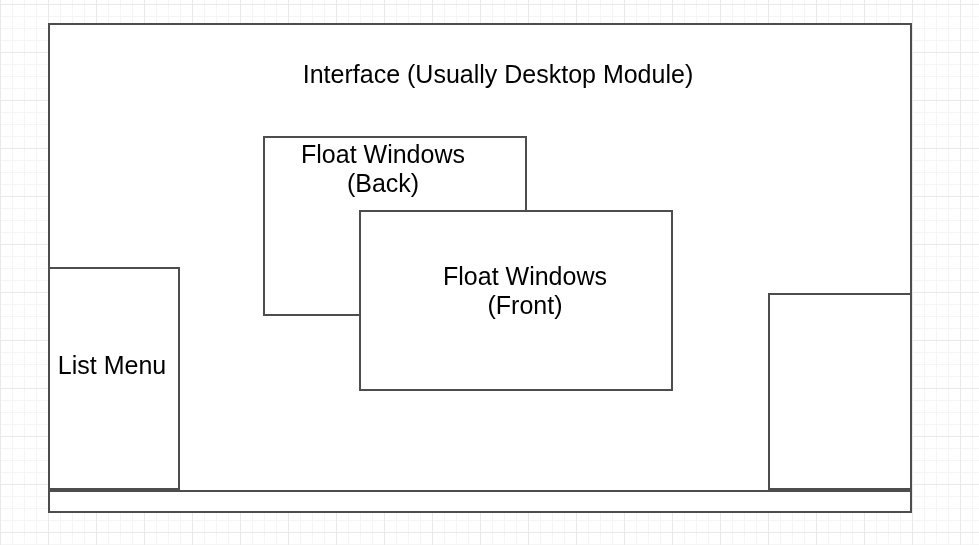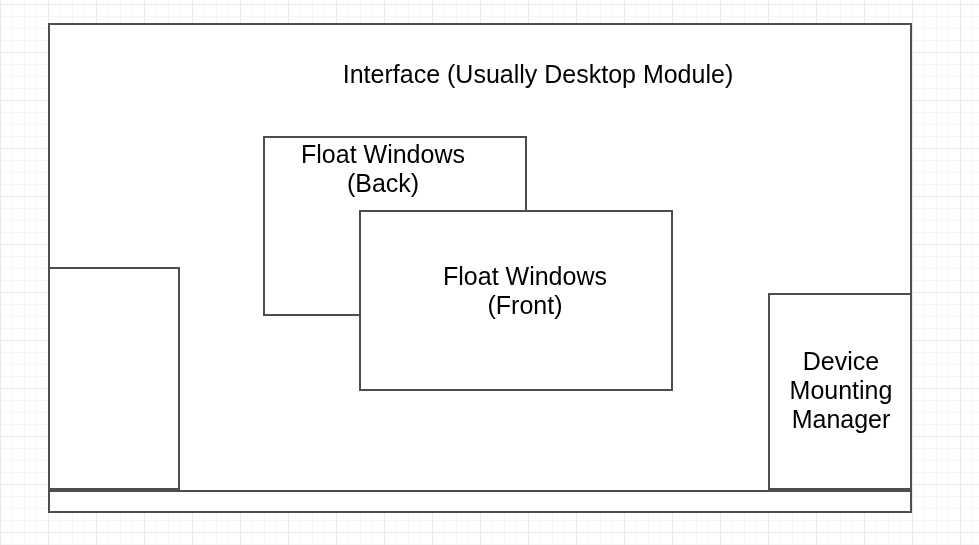--- a/index.html
+++ b/index.html
@@ -42,21 +42,21 @@
   .label{
     position:absolute;
     transform:translateX(-50%);
     color:var(--text);
     font-size:25px;
     line-height:29px;
     text-align:center;
     white-space:pre-line;
     z-index:10;
   }
-  .label-interface{left:498px; top:60px;margin-left:40px;}
+  .label-interface{left:498px; top:60px;}
   .label-back     {left:383px; top:140px;}
   .label-front    {left:525px; top:262px;}
   .label-list     {left:112px; top:351px;}
   .label-device   {left:841px; top:347px;}
   .label-fbar     {left:482px; top:487px;}
 </style>
 </head>
 <body>
 
 <div class="canvas">
@@ -66,16 +66,14 @@
   <div class="box box-front"></div>
   <div class="box box-list"></div>
   <div class="box box-device"></div>
   <div class="box box-fbar"></div>
 
   <div class="label label-interface">Interface (Usually Desktop Module)</div>
   <div class="label label-back">Float Windows
 (Back)</div>
   <div class="label label-front">Float Windows
 (Front)</div>
-  <div class="label label-device">Device
-Mounting
-Manager</div>
+  <div class="label label-list">List Menu</div>
 </div>
 
 </body></html>

